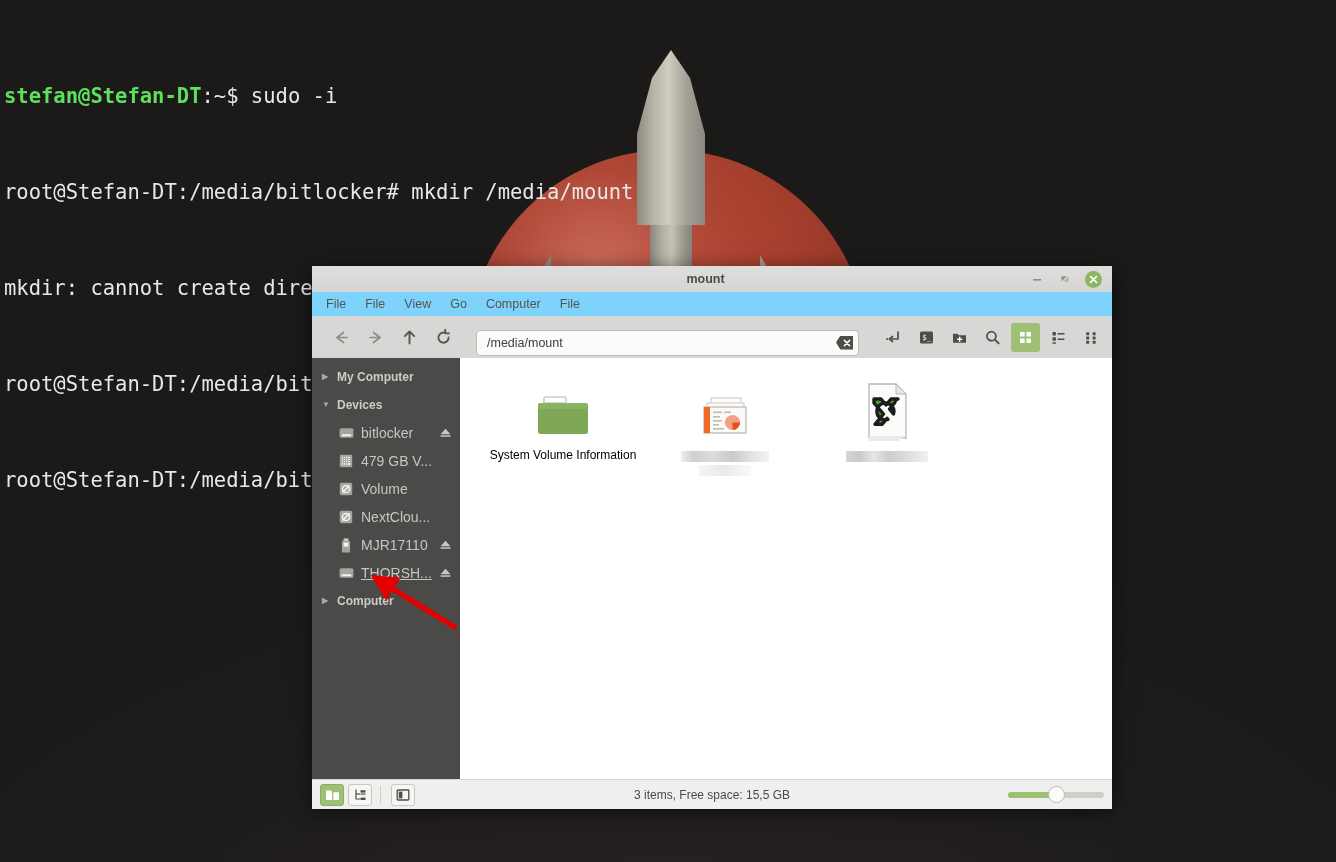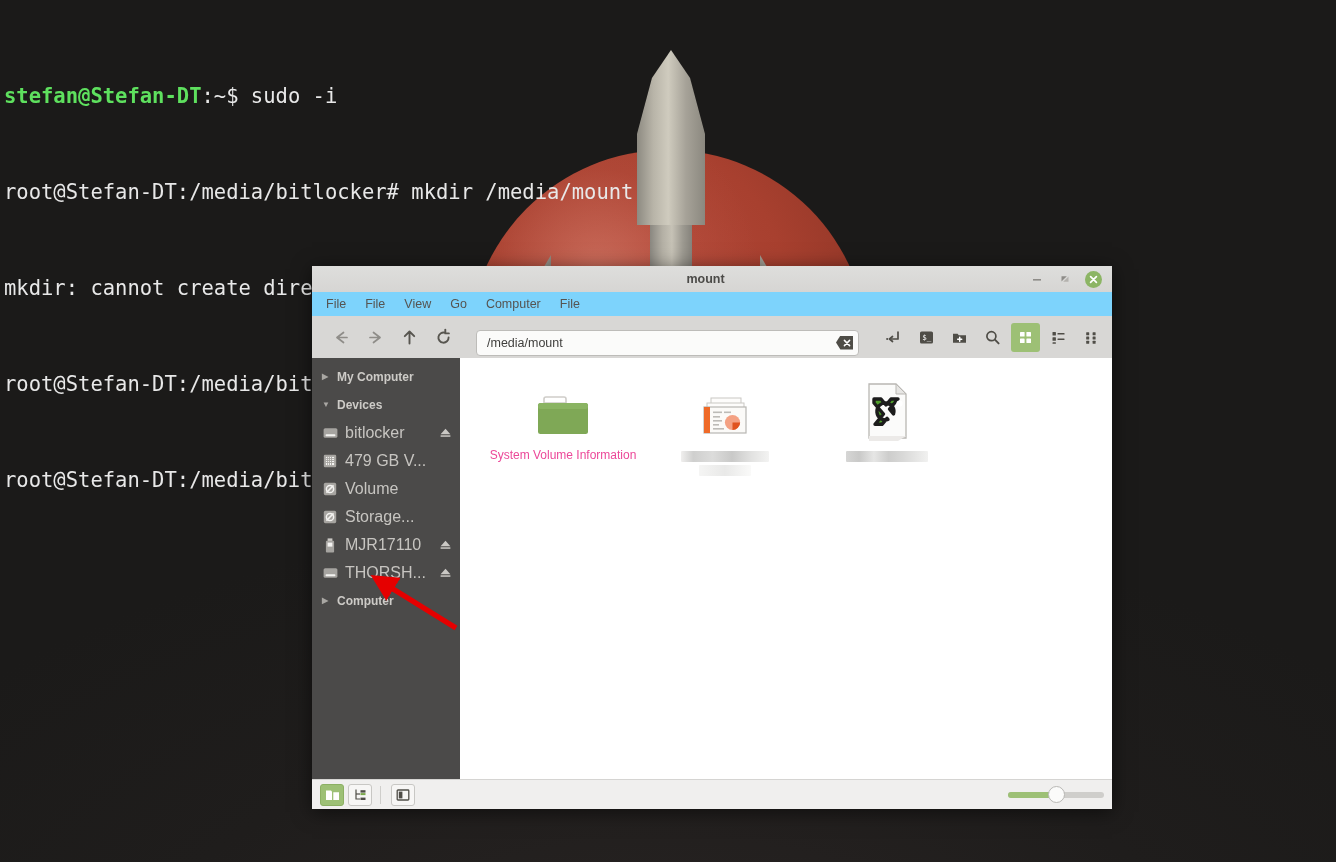--- a/index.html
+++ b/index.html
@@ -188,28 +188,28 @@
     height: 28px;
     padding-left: 10px;
     font-weight: bold;
     color: #cdcbc7;
     font-size: 12px;
   }
   .tri { width: 10px; margin-right: 5px; color: #a9a7a3; font-size: 8px; line-height: 1; }
   .sb-item {
     display: flex; align-items: center;
     height: 28px;
-    padding-left: 10px;
+    padding-left: 26px;
     padding-right: 8px;
     color: #c7c5c1;
-    font-size: 16px;
+    font-size: 14px;
   }
   .sb-ico { width: 16px; height: 16px; margin-right: 7px; flex: 0 0 16px; display:flex; align-items:center; justify-content:center; }
   .sb-label { flex: 1 1 auto; white-space: nowrap; overflow: hidden; }
-  .sb-item.hovered .sb-label { }
+  .sb-item.hovered .sb-label { text-decoration: underline; }
   .eject { width: 13px; flex: 0 0 13px; color: #cac8c4; }
 
   #content {
     flex: 1 1 auto;
     background: #ffffff;
     position: relative;
     overflow: hidden;
   }
   #icon-grid {
     display: flex;
@@ -219,21 +219,21 @@
   .fitem {
     width: 162px;
     display: flex; flex-direction: column; align-items: center;
     padding-top: 4px;
   }
   .fico { height: 62px; display: flex; align-items: flex-end; justify-content: center; }
   .flabel {
     margin-top: 6px;
     text-align: center;
     font-size: 12px;
-    color: #ec4899;
+    color: #000000;
     line-height: 15px;
     max-width: 150px;
   }
   .redacted { display: flex; flex-direction: column; align-items: center; gap: 3px; margin-top: 9px; }
   .rbar { height: 11px; border-radius: 1px; }
 
   
   #statusbar {
     height: 30px; flex: 0 0 auto;
     background: #f0efee;
@@ -480,21 +480,21 @@
       </div>
 
       <div class="sb-item">
         <span class="sb-ico">
           <svg width="14" height="14" viewBox="0 0 14 14">
               <rect x="0.8" y="0.8" width="12.4" height="12.4" rx="1.6" fill="#a6a4a0"></rect>
               <circle cx="7" cy="7" r="3.6" fill="none" stroke="#f4f3f1" stroke-width="1.5"></circle>
               <path d="M3.4 10.6 L10.6 3.4" stroke="#f4f3f1" stroke-width="1.5"></path>
             </svg>
         </span>
-        <span class="sb-label">Storage...</span>
+        <span class="sb-label">NextClou...</span>
       </div>
 
       <div class="sb-item">
         <span class="sb-ico">
           <svg width="10" height="15" viewBox="0 0 10 15">
               <rect x="2.6" y="0.4" width="4.8" height="2.6" fill="#cbc9c5"></rect>
               <rect x="0.9" y="2.8" width="8.2" height="11.6" rx="1" fill="#a6a4a0"></rect>
               <rect x="2.6" y="4.6" width="4.8" height="4" fill="#f4f3f1"></rect>
             </svg>
         </span>
@@ -605,20 +605,21 @@
         <rect x="7.5" y="9.6" width="5" height="2.4" fill="currentColor"></rect>
       </svg>
     </div>
     <div class="sep"></div>
     <div class="sbtn">
       <svg width="14" height="14" viewBox="0 0 14 14">
           <rect x="1.2" y="2" width="11.6" height="10" rx="0.8" fill="none" stroke="currentColor" stroke-width="1.3"></rect>
           <rect x="2.8" y="3.6" width="3.6" height="6.8" fill="currentColor"></rect>
         </svg>
     </div>
+    <div id="status-text">3 items, Free space: 15,5 GB</div>
     <div id="zoom-slider">
       <div id="zs-track"></div>
       <div id="zs-fill"></div>
       <div id="zs-knob"></div>
     </div>
   </div>
 </div>
 
 <svg id="annotation" viewBox="0 0 110 60">
   <defs>

